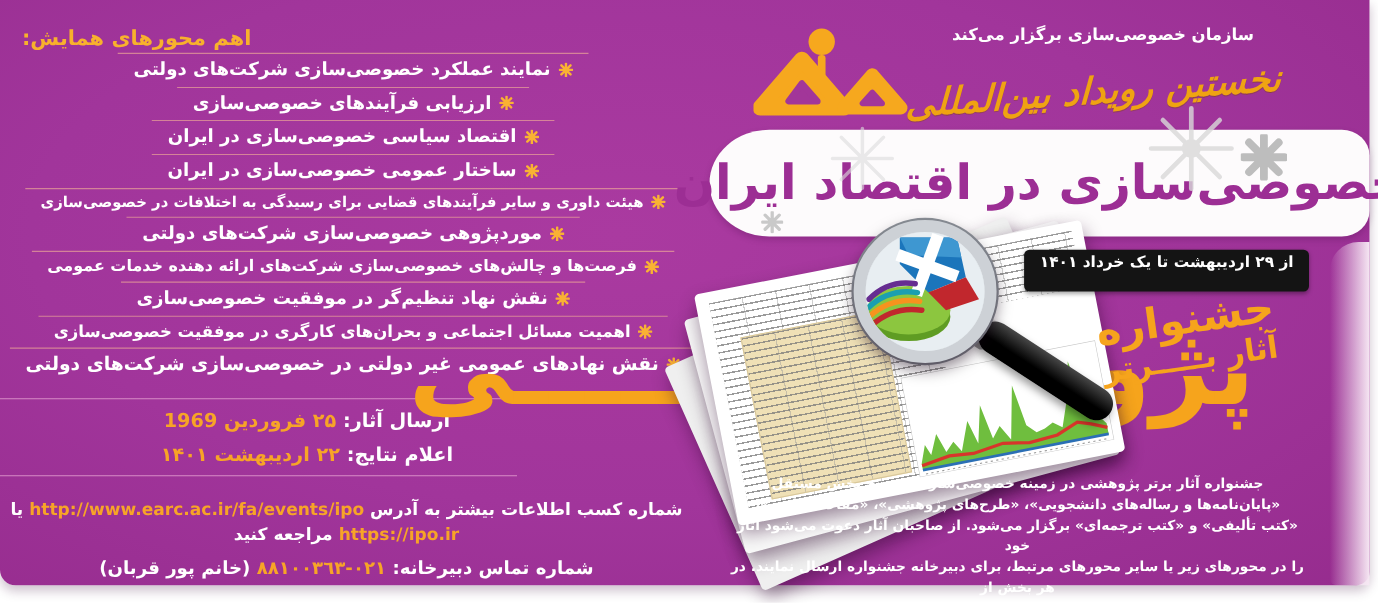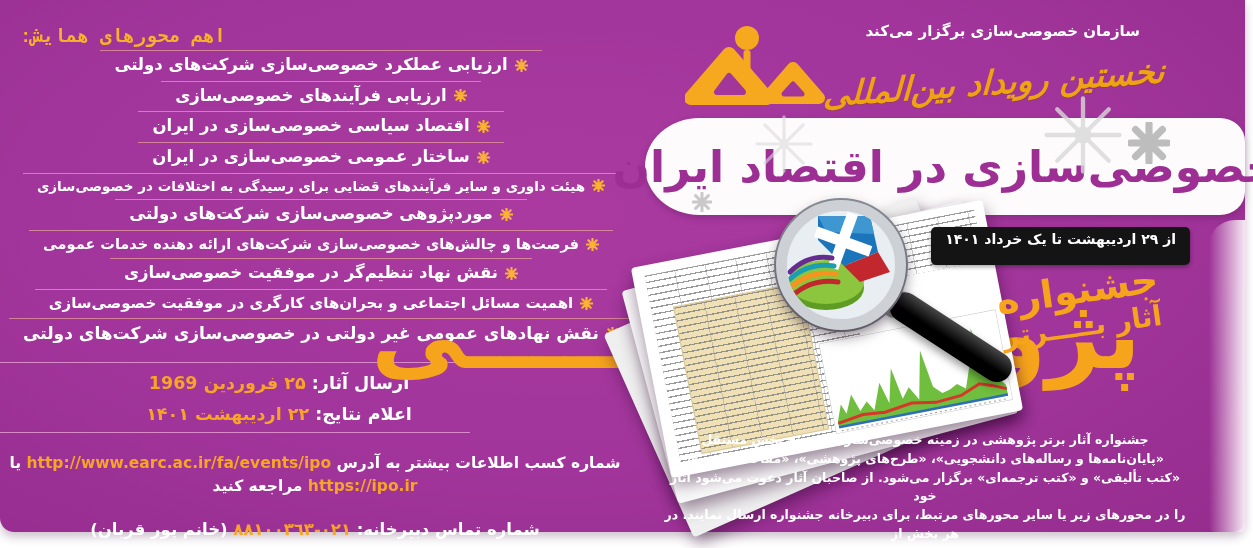--- a/index.html
+++ b/index.html
@@ -16,21 +16,21 @@
   }
   .curl {
     position:absolute; right:0; top:220px; width:36px; height:312px;
     background:linear-gradient(to left, #f6e7f3 0%, rgba(246,231,243,.55) 45%, rgba(246,231,243,0) 100%);
     border-radius:26px 0 0 6px;
   }
 
   
   .topics { position:absolute; left:6px; top:24px; width:630px; }
   .topics-title {
-    color:#f8b12c; font-size:19px; text-align:left; padding-left:14px; letter-spacing:-.2px;font-family:Liberation Mono, monospace;
+    color:#f8b12c; font-size:19px; text-align:left; padding-left:14px; letter-spacing:-.2px;
   }
   .topics-list { list-style:none; display:flex; flex-direction:column; align-items:center; margin-top:2px; }
   .topics-list li {
     display:inline-flex; align-items:center; gap:7px; width:max-content; max-width:628px;
     color:#ffffff; font-size:16.5px; line-height:1.25; white-space:nowrap;
     padding:4px 14px 5px; border-top:1px solid rgba(255,195,150,.55);
   }
   .topics-list li:nth-child(5)  { font-size:13.5px; }
   .topics-list li:nth-child(7)  { font-size:14.5px; }
   .topics-list li:nth-child(9)  { font-size:15px; }
@@ -40,21 +40,21 @@
   .divider { position:absolute; left:0; width:470px; height:0; border-top:1.5px solid rgba(236,170,215,.75); }
   .divider.d1 { top:362px; }
   .divider.d2 { top:432px; }
 
   .dates { position:absolute; left:58px; top:368px; width:442px; text-align:center; color:#fff; }
   .dates .row { font-size:17.5px; line-height:1.75; }
   .dates .val { color:#f7a427; }
 
   .contact { position:absolute; left:0; top:452px; width:630px; text-align:center; color:#fff; }
   .contact .line1 { font-size:15.5px; line-height:1.5; }
-  .contact .line2 { font-size:16.5px; margin-top:21px; }
+  .contact .line2 { font-size:16.5px; margin-top:8px; }
   .contact .url { color:#f7a427; direction:ltr; unicode-bidi:embed; }
   .contact .phone { color:#f7a427; }
 
   
   .org-line { position:absolute; right:105px; top:22px; color:#fff; font-size:15px; }
   .logo { position:absolute; left:685px; top:24px; width:165px; height:84px; }
 
   .banner {
     position:absolute; left:645px; top:118px; width:600px; height:97px;
     background:#fdfbfc;
@@ -141,21 +141,21 @@
 
   <div class="curl"></div>
 
   <div class="topics">
     <div class="topics-title">اهم محورهای همایش:</div>
     <ul class="topics-list">
       <li>
         <svg class="star-icon" viewBox="0 0 20 20">
             <path d="M10 1v18M1 10h18M3.6 3.6l12.8 12.8M16.4 3.6L3.6 16.4" stroke="#f9b233" stroke-width="3.4" stroke-linecap="round" fill="none"></path>
           </svg>
-        <span>ارزیابی عملکرد خصوصی‌سازی شرکت‌های دولتی</span>
+        <span>نمایند عملکرد خصوصی‌سازی شرکت‌های دولتی</span>
       </li>
       <li>
         <svg class="star-icon" viewBox="0 0 20 20">
             <path d="M10 1v18M1 10h18M3.6 3.6l12.8 12.8M16.4 3.6L3.6 16.4" stroke="#f9b233" stroke-width="3.4" stroke-linecap="round" fill="none"></path>
           </svg>
         <span>ارزیابی فرآیندهای خصوصی‌سازی</span>
       </li>
       <li>
         <svg class="star-icon" viewBox="0 0 20 20">
             <path d="M10 1v18M1 10h18M3.6 3.6l12.8 12.8M16.4 3.6L3.6 16.4" stroke="#f9b233" stroke-width="3.4" stroke-linecap="round" fill="none"></path>

